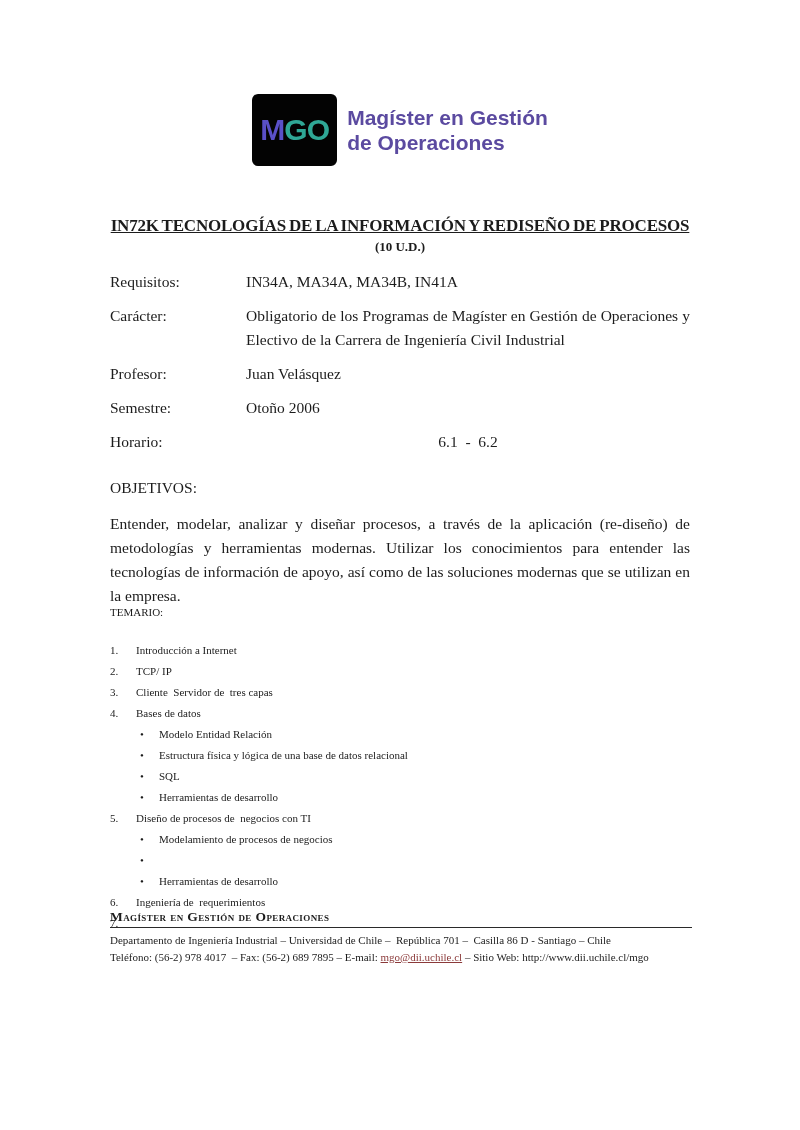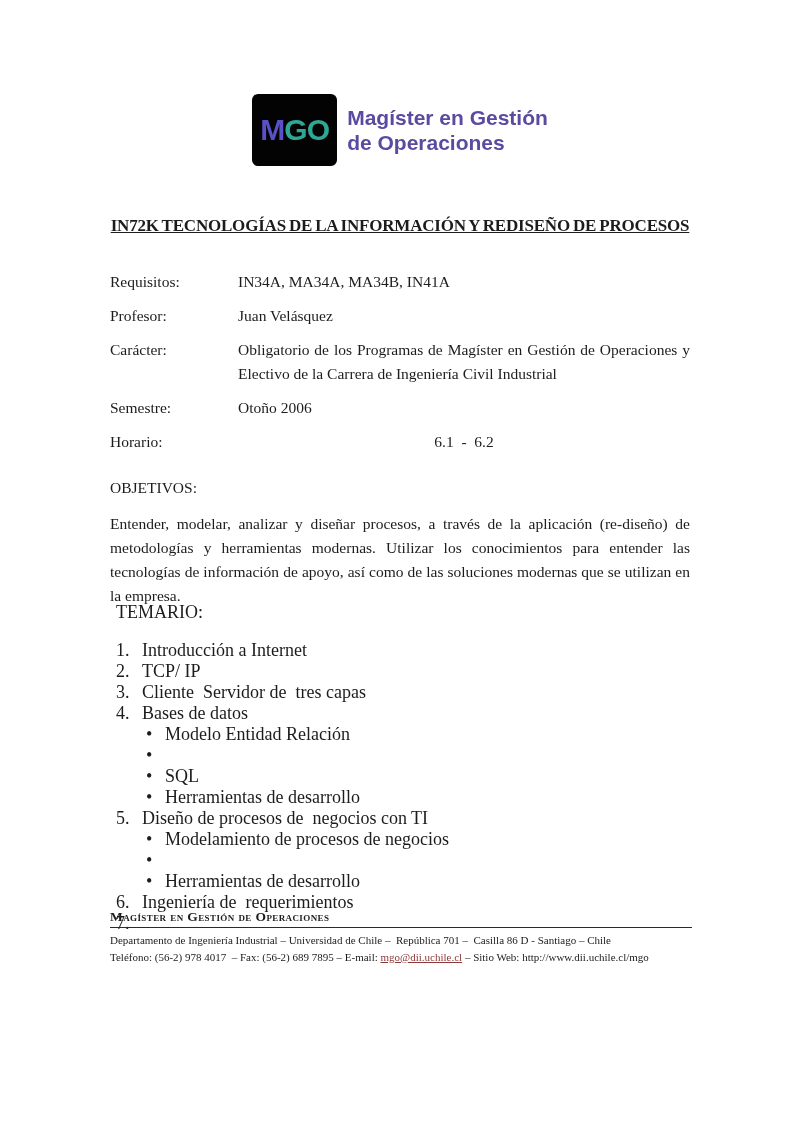--- a/index.html
+++ b/index.html
@@ -29,33 +29,33 @@
   
   .title-block { position:absolute; top:216px; left:110px; width:580px; text-align:center; }
   .doc-title {
     font-size:17px; font-weight:bold; text-decoration:underline;
     letter-spacing:-0.2px; word-spacing:-1px; white-space:nowrap;
   }
   .doc-subtitle { font-size:13px; font-weight:bold; margin-top:3px; }
 
   
   .info-block { position:absolute; top:270px; left:110px; width:580px; font-size:15.5px; }
-  .info-row   { display:flex; margin-bottom:10px; line-height:24px; }
+  .info-row   { display:flex; margin-bottom:10px; line-height:24px;gap:8px; }
   .info-label { width:128px; flex:none; }
   .info-value { flex:1; text-align:justify; }
   .info-value.pre { white-space:pre-wrap; text-align:center; }
 
   
   .objetivos-block { position:absolute; top:476px; left:110px; width:580px; font-size:15.5px; }
   .section-heading { line-height:24px; }
   .objetivos-block .section-heading { margin-bottom:12px; }
   .objetivos-paragraph { line-height:24px; text-align:justify; }
 
   
-  .temario-block { position:absolute; top:600px; left:110px; width:580px; font-size:18px;margin-left:6px; }
+  .temario-block { position:absolute; top:600px; left:110px; width:580px; font-size:11px; }
   .temario-block .section-heading { margin-bottom:16px; }
   .t-item { display:flex; line-height:21px; }
   .t-num  { width:26px; flex:none; }
   .t-sub  { display:flex; line-height:21px; padding-left:30px; }
   .t-bullet { width:19px; flex:none; }
   .t-text { white-space:pre-wrap; }
 
   
   .footer-block { position:absolute; top:909px; left:110px; width:582px; }
   .footer-heading {
@@ -78,34 +78,35 @@
         <span class="logo-go">GO</span>
       </div>
     <div class="logo-text">
       <div>Magíster en Gestión</div>
       <div>de Operaciones</div>
     </div>
   </div>
 
   <div class="title-block">
     <div class="doc-title">IN72K TECNOLOGÍAS DE LA INFORMACIÓN Y REDISEÑO DE PROCESOS</div>
+    <div class="doc-subtitle">(10 U.D.)</div>
   </div>
 
   <div class="info-block">
     <div class="info-row">
       <span class="info-label">Requisitos:</span>
       <span class="info-value">IN34A, MA34A, MA34B, IN41A</span>
     </div>
     <div class="info-row">
+      <span class="info-label">Carácter:</span>
+      <span class="info-value">Obligatorio de los Programas de Magíster en Gestión de Operaciones y Electivo de la Carrera de Ingeniería Civil Industrial</span>
+    </div>
+    <div class="info-row">
       <span class="info-label">Profesor:</span>
       <span class="info-value">Juan Velásquez</span>
-    </div>
-    <div class="info-row">
-      <span class="info-label">Carácter:</span>
-      <span class="info-value">Obligatorio de los Programas de Magíster en Gestión de Operaciones y Electivo de la Carrera de Ingeniería Civil Industrial</span>
     </div>
     <div class="info-row">
       <span class="info-label">Semestre:</span>
       <span class="info-value">Otoño 2006</span>
     </div>
     <div class="info-row">
       <span class="info-label">Horario:</span>
       <span class="info-value pre">6.1  -  6.2</span>
     </div>
   </div>
@@ -133,20 +134,21 @@
     <div class="t-item">
       <span class="t-num">4.</span>
       <span class="t-text">Bases de datos</span>
     </div>
     <div class="t-sub">
       <span class="t-bullet">•</span>
       <span class="t-text">Modelo Entidad Relación</span>
     </div>
     <div class="t-sub">
       <span class="t-bullet">•</span>
+      <span class="t-text">Estructura física y lógica de una base de datos relacional</span>
     </div>
     <div class="t-sub">
       <span class="t-bullet">•</span>
       <span class="t-text">SQL</span>
     </div>
     <div class="t-sub">
       <span class="t-bullet">•</span>
       <span class="t-text">Herramientas de desarrollo</span>
     </div>
     <div class="t-item">

